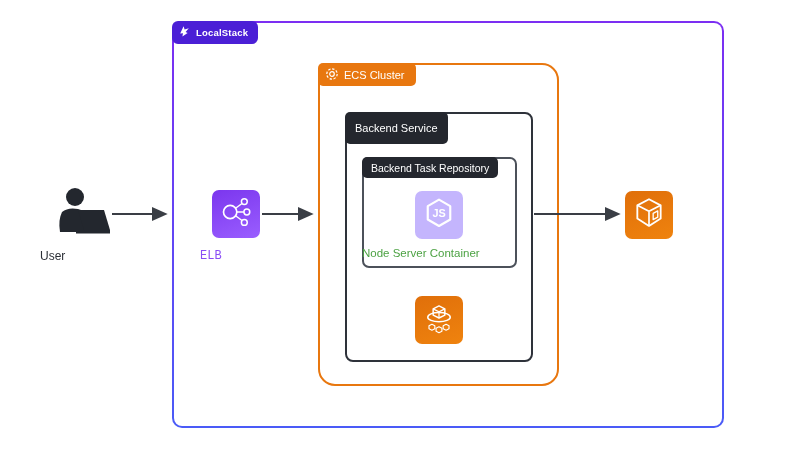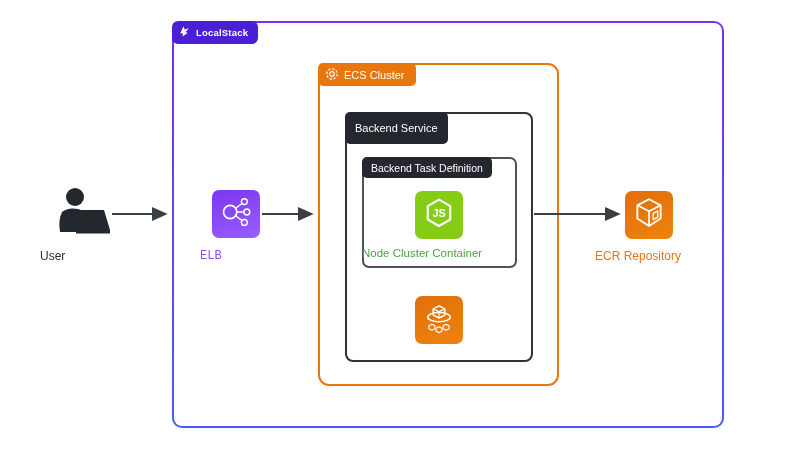--- a/index.html
+++ b/index.html
@@ -12,37 +12,37 @@
   .ls-box-inner { position: absolute; inset: 2px; background: #ffffff; border-radius: 8px; }
 
   .badge { display: flex; align-items: center; gap: 5px; color: #ffffff;
            font-size: 11px; white-space: nowrap; }
 
   .ls-badge { position: absolute; left: 172px; top: 21px; height: 23px; z-index: 5;
               background: #4B1FD6; border-radius: 6px; padding: 0 10px 0 6px;
               font-size: 9.5px; font-weight: bold; letter-spacing: .2px; }
 
   .ecs-box { position: absolute; left: 318px; top: 63px; width: 241px; height: 323px;
-             border: 2px solid #E8770F; border-radius: 11px; }
+             border: 2px solid #E8770F; border-radius: 17px; }
   .ecs-badge { position: absolute; left: -2px; top: -2px; height: 23px;
                background: #E8770F; border-radius: 5px; padding: 0 11px 0 7px; }
 
   .svc-box { position: absolute; left: 345px; top: 112px; width: 188px; height: 250px;
              border: 2px solid #2E323A; border-radius: 8px; }
   .svc-badge { position: absolute; left: -2px; top: -2px; height: 23px;
                background: #24272E; border-radius: 5px; padding: 16px 10px; }
 
   .task-box { position: absolute; left: 362px; top: 157px; width: 155px; height: 111px;
               border: 2px solid #4C515A; border-radius: 7px; }
   .task-badge { position: absolute; left: -2px; top: -2px; height: 21px;
                 background: #24272E; border-radius: 5px; padding: 0 9px; font-size: 10.5px; }
 
   .icon-tile { position: absolute; width: 48px; height: 48px; border-radius: 7px;
                display: flex; align-items: center; justify-content: center; }
-  .tile-node { left: 415px; top: 191px; background: #84cc16; }
+  .tile-node { left: 415px; top: 191px; background: #c4b5fd; }
   .tile-ecs  { left: 415px; top: 296px; background: linear-gradient(160deg, #E06F0A, #EF830E); }
   .tile-elb  { left: 212px; top: 190px; background: linear-gradient(160deg, #7B36EE, #9A5EFF); }
   .tile-ecr  { left: 625px; top: 191px; background: linear-gradient(160deg, #E06F0A, #EF830E); }
 
   .node-label { position: absolute; font-size: 12px; text-align: left; }
   .lbl-user { left: 40px;  top: 249px; width: 84px;  color: #2B2F36; }
   .lbl-elb  { left: 200px; top: 249px; width: 72px;  color: #8A4DF5; font-family: Liberation Mono, monospace; }
   .lbl-node { left: 362px; top: 247px; width: 155px; color: #4CA243; font-size: 11.5px; }
   .lbl-ecr  { left: 595px; top: 249px; width: 108px; color: #E8770F; }
 
@@ -80,33 +80,33 @@
 
     <div class="svc-box" style="left:25px; top:47px;">
       <div class="badge svc-badge">
         <span>Backend Service</span>
       </div>
     </div>
   </div>
 
   <div class="task-box">
     <div class="badge task-badge">
-      <span>Backend Task Definition</span>
+      <span>Backend Task Repository</span>
     </div>
   </div>
 
   <div class="icon-tile tile-node">
     <span>
       <svg width="40" height="40" viewBox="0 0 48 48">
         <path d="M24 8 L37.5 15.8 L37.5 31.8 L24 39.6 L10.5 31.8 L10.5 15.8 Z" fill="none" stroke="#ffffff" stroke-width="2.6" stroke-linejoin="round"></path>
         <text x="24" y="28.5" text-anchor="middle" font-family="Liberation Sans, sans-serif" font-size="13" font-weight="bold" fill="#ffffff">JS</text>
       </svg>
     </span>
   </div>
-  <div class="node-label lbl-node">Node Cluster Container</div>
+  <div class="node-label lbl-node">Node Server Container</div>
 
   <div class="icon-tile tile-ecs">
     <span>
       <svg width="40" height="40" viewBox="0 0 48 48">
         <ellipse cx="24" cy="23" rx="13.5" ry="5.5" fill="none" stroke="#ffffff" stroke-width="1.8"></ellipse>
         <path d="M24 9.5 L31 13 L31 20.5 L24 24 L17 20.5 L17 13 Z" fill="none" stroke="#ffffff" stroke-width="1.8" stroke-linejoin="round"></path>
         <path d="M17 13 L24 16.5 L31 13 M24 16.5 L24 24" fill="none" stroke="#ffffff" stroke-width="1.5"></path>
         <g fill="none" stroke="#ffffff" stroke-width="1.4" stroke-linejoin="round">
           <path d="M15.5 31.5 L19 33.2 L19 37 L15.5 38.7 L12 37 L12 33.2 Z"></path>
           <path d="M24 34.5 L27.5 36.2 L27.5 40 L24 41.7 L20.5 40 L20.5 36.2 Z"></path>
@@ -145,21 +145,20 @@
 
   <div class="icon-tile tile-ecr">
     <span>
       <svg width="40" height="40" viewBox="0 0 48 48">
         <path d="M24 7.5 L38 14.8 L38 30.5 L24 39.5 L10 30.5 L10 14.8 Z" fill="none" stroke="#ffffff" stroke-width="2.2" stroke-linejoin="round"></path>
         <path d="M10 14.8 L24 22 L38 14.8 M24 22 L24 39.5" fill="none" stroke="#ffffff" stroke-width="2"></path>
         <path d="M29 24.5 L34.5 21.5 L34.5 29 L29 32 Z" fill="none" stroke="#ffffff" stroke-width="1.6" stroke-linejoin="round"></path>
       </svg>
     </span>
   </div>
-  <div class="node-label lbl-ecr">ECR Repository</div>
 
   <svg class="arrows" width="800" height="450" viewBox="0 0 800 450">
     <defs>
       <marker id="ah" markerWidth="9" markerHeight="8" refX="7.5" refY="4" orient="auto">
         <path d="M0 0 L9 4 L0 8 Z" fill="#3A3E45"></path>
       </marker>
     </defs>
     <line x1="112" y1="214" x2="165" y2="214" stroke="#3A3E45" stroke-width="1.8" marker-end="url(#ah)"></line>
     <line x1="262" y1="214" x2="311" y2="214" stroke="#3A3E45" stroke-width="1.8" marker-end="url(#ah)"></line>
     <line x1="534" y1="214" x2="618" y2="214" stroke="#3A3E45" stroke-width="1.8" marker-end="url(#ah)"></line>

